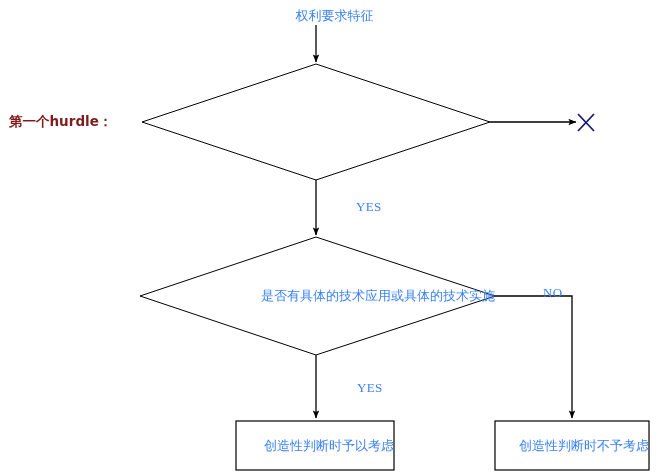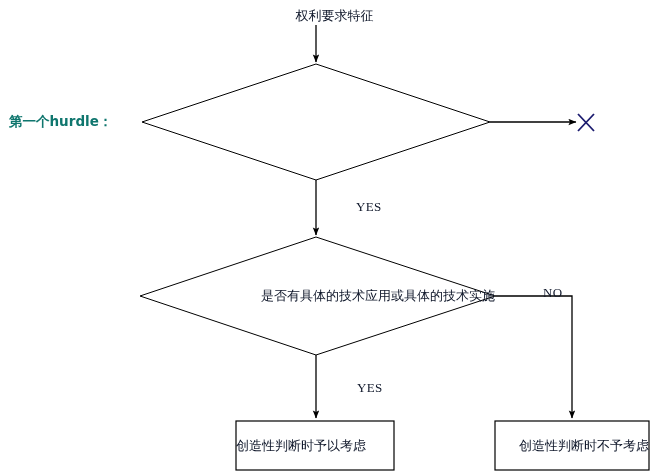--- a/index.html
+++ b/index.html
@@ -20,38 +20,38 @@
   #flow-svg {
     position: absolute;
     left: 0;
     top: 0;
     width: 659px;
     height: 475px;
   }
   .txt {
     position: absolute;
     white-space: nowrap;
-    color: #0f172a;
+    color: #3b82f6;
     line-height: 1;
   }
   .cjk {
     font-family: "DejaVu Sans", "Liberation Sans", sans-serif;
     font-size: 13px;
   }
   .latin {
     font-family: "Liberation Serif", "DejaVu Serif", serif;
     font-size: 13px;
     letter-spacing: 0.3px;
     margin-left: 24px;
   }
   .hurdle-label {
     font-family: "DejaVu Sans", "Liberation Sans", sans-serif;
     font-size: 13.5px;
     font-weight: 700;
-    color: #0f766e;
+    color: #7f1d1d;
   }
   .node-text {
     text-align: center;
   }
 </style>
 </head>
 <body>
 
 <div id="canvas">
 
@@ -93,17 +93,17 @@
 
   <div class="txt latin" style="left:332px; top:200px;">YES</div>
 
 
   <div class="txt cjk node-text" style="left:140px; top:289px; width:355px; text-align:right;">是否有具体的技术应用或具体的技术实施</div>
 
   <div class="txt latin" style="left:519px; top:286px;">NO</div>
 
   <div class="txt latin" style="left:333px; top:381px;">YES</div>
 
-  <div class="txt cjk node-text" style="left:236px; top:439px; width:158px; text-align:left;">创造性判断时予以考虑</div>
+  <div class="txt cjk node-text" style="left:236px; top:439px; width:158px; text-align:right;">创造性判断时予以考虑</div>
 
   <div class="txt cjk node-text" style="left:495px; top:439px; width:154px; text-align:right;">创造性判断时不予考虑</div>
 
 </div>
 
 </body></html>

